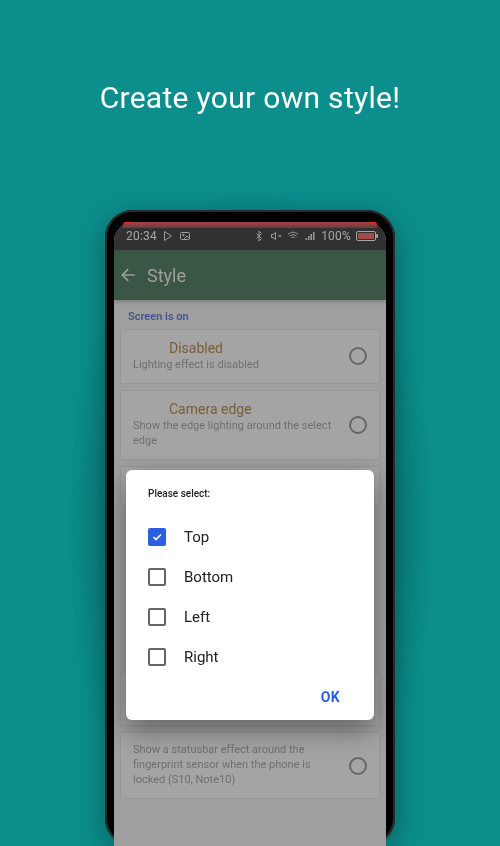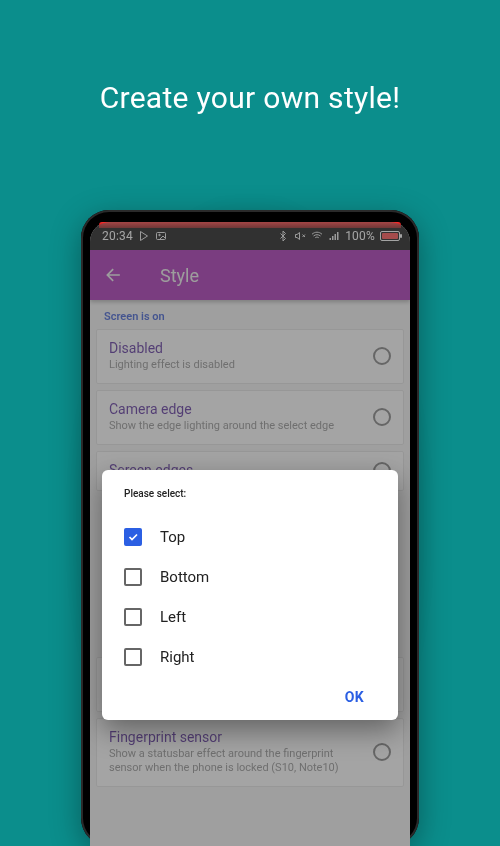--- a/index.html
+++ b/index.html
@@ -23,21 +23,21 @@
     top: 198px; left: 50%;
     transform: translateX(-50%);
     width: 360px; height: 660px;
     background: radial-gradient(ellipse at center, rgba(0,0,0,0.45), rgba(0,0,0,0) 72%);
     filter: blur(4px);
   }
   .phone {
     position: absolute;
     top: 210px; left: 50%;
     transform: translateX(-50%);
-    width: 338px; height: 636px;
+    width: 290px; height: 636px;
     background: #000;
     border-radius: 28px;
     padding: 12px 9px 0 9px;
     box-shadow: inset 0 0 0 2px #2a2a2a, 0 8px 30px rgba(0,0,0,.35);
   }
   .accent-bar {
     position: absolute;
     top: 12px; left: 18px; right: 18px; height: 6px;
     background: linear-gradient(to bottom, #ff2e2e, #8b0f0f);
     border-radius: 3px 3px 0 0;
@@ -68,45 +68,45 @@
     width: 20px; height: 10px;
     border: 1px solid #fff;
     border-radius: 2px;
     position: relative;
     display: inline-block;
   }
   .battery::after { content:''; position:absolute; right:-3px; top:2px; width:2px; height:4px; background:#fff; border-radius:1px; }
   .battery-fill { position:absolute; left:1px; top:1px; bottom:1px; right:1px; background:#ff3b3b; border-radius:1px; }
   .appbar {
     height: 50px;
-    background: #a21caf;
+    background: #14532d;
     color: #efefef;
     display: flex;
     align-items: center;
-    padding: 0 14px;
-    gap: 36px;
+    padding: 0 5px;
+    gap: 8px;
     font-size: 18px;
     box-shadow: 0 2px 4px rgba(0,0,0,.3);
   }
   .back-arrow { width: 20px; height: 20px; }
   .section-label {
     color: #2b4fd1;
     font-size: 11px;
     font-weight: 600;
     padding: 10px 14px 6px;
   }
   .list-item {
     background: #fff;
     border: 1px solid #e3e3e3;
     margin: 0 6px 6px;
     border-radius: 2px;
     padding: 10px 44px 10px 12px;
     position: relative;
   }
-  .li-title { font-size: 14px; color: #4c1d95; margin-bottom: 2px; }
+  .li-title { font-size: 14px; color: #a16207; margin-bottom: 2px; margin-left: 36px; }
   .li-sub { font-size: 11px; color: #8a8a8a; line-height: 1.35; }
   .radio {
     position: absolute; right: 12px; top: 50%; transform: translateY(-50%);
     width: 18px; height: 18px; border-radius: 50%;
     border: 2px solid #777;
   }
   .radio.selected { border-color: #2b5fe3; }
   .radio.selected::after { content:''; position:absolute; inset:3px; background:#2b5fe3; border-radius:50%; }
   .scrim {
     position: absolute; inset: 0;
@@ -220,21 +220,20 @@
       <div class="li-title">Screen edges</div>
       <span class="radio"></span>
     </div>
     <div style="height:160px"></div>
     <div class="list-item">
       <div class="li-title">LED dot</div>
       <div class="li-sub">Show a "LED" dot in the statusbar</div>
       <span class="radio selected"></span>
     </div>
     <div class="list-item">
-      <div class="li-title">Fingerprint sensor</div>
       <div class="li-sub">Show a statusbar effect around the fingerprint sensor when the phone is locked (S10, Note10)</div>
       <span class="radio"></span>
     </div>
 
     <div class="scrim"></div>
 
     <div class="dialog">
       <div class="dlg-title">Please select:</div>
 
       <div class="dlg-row">

